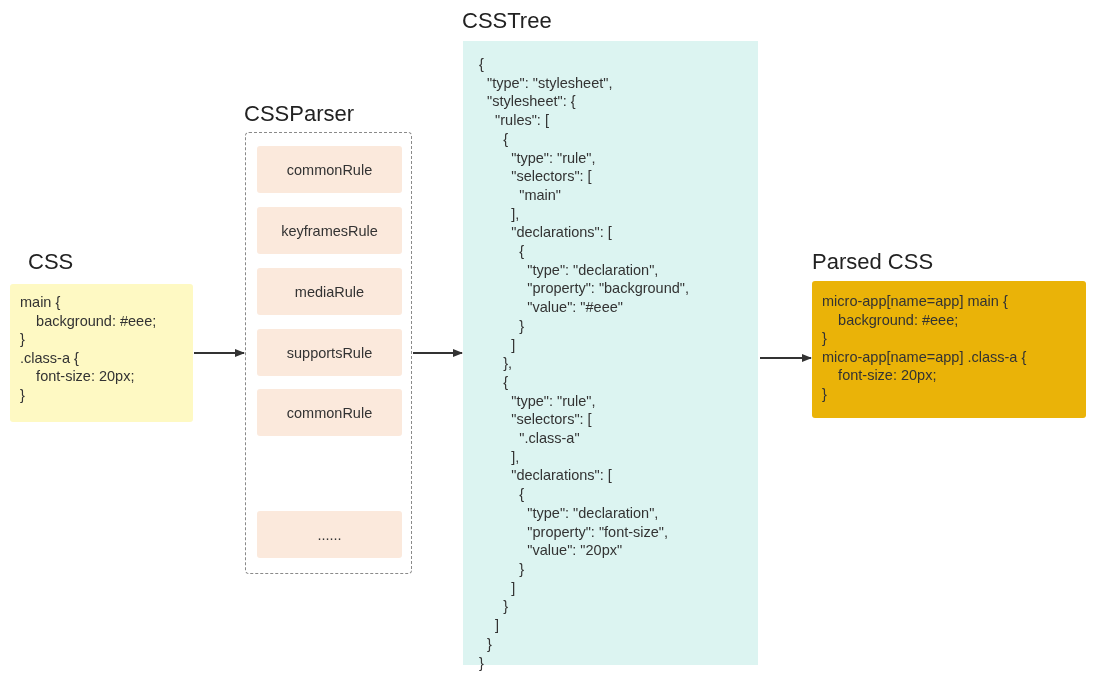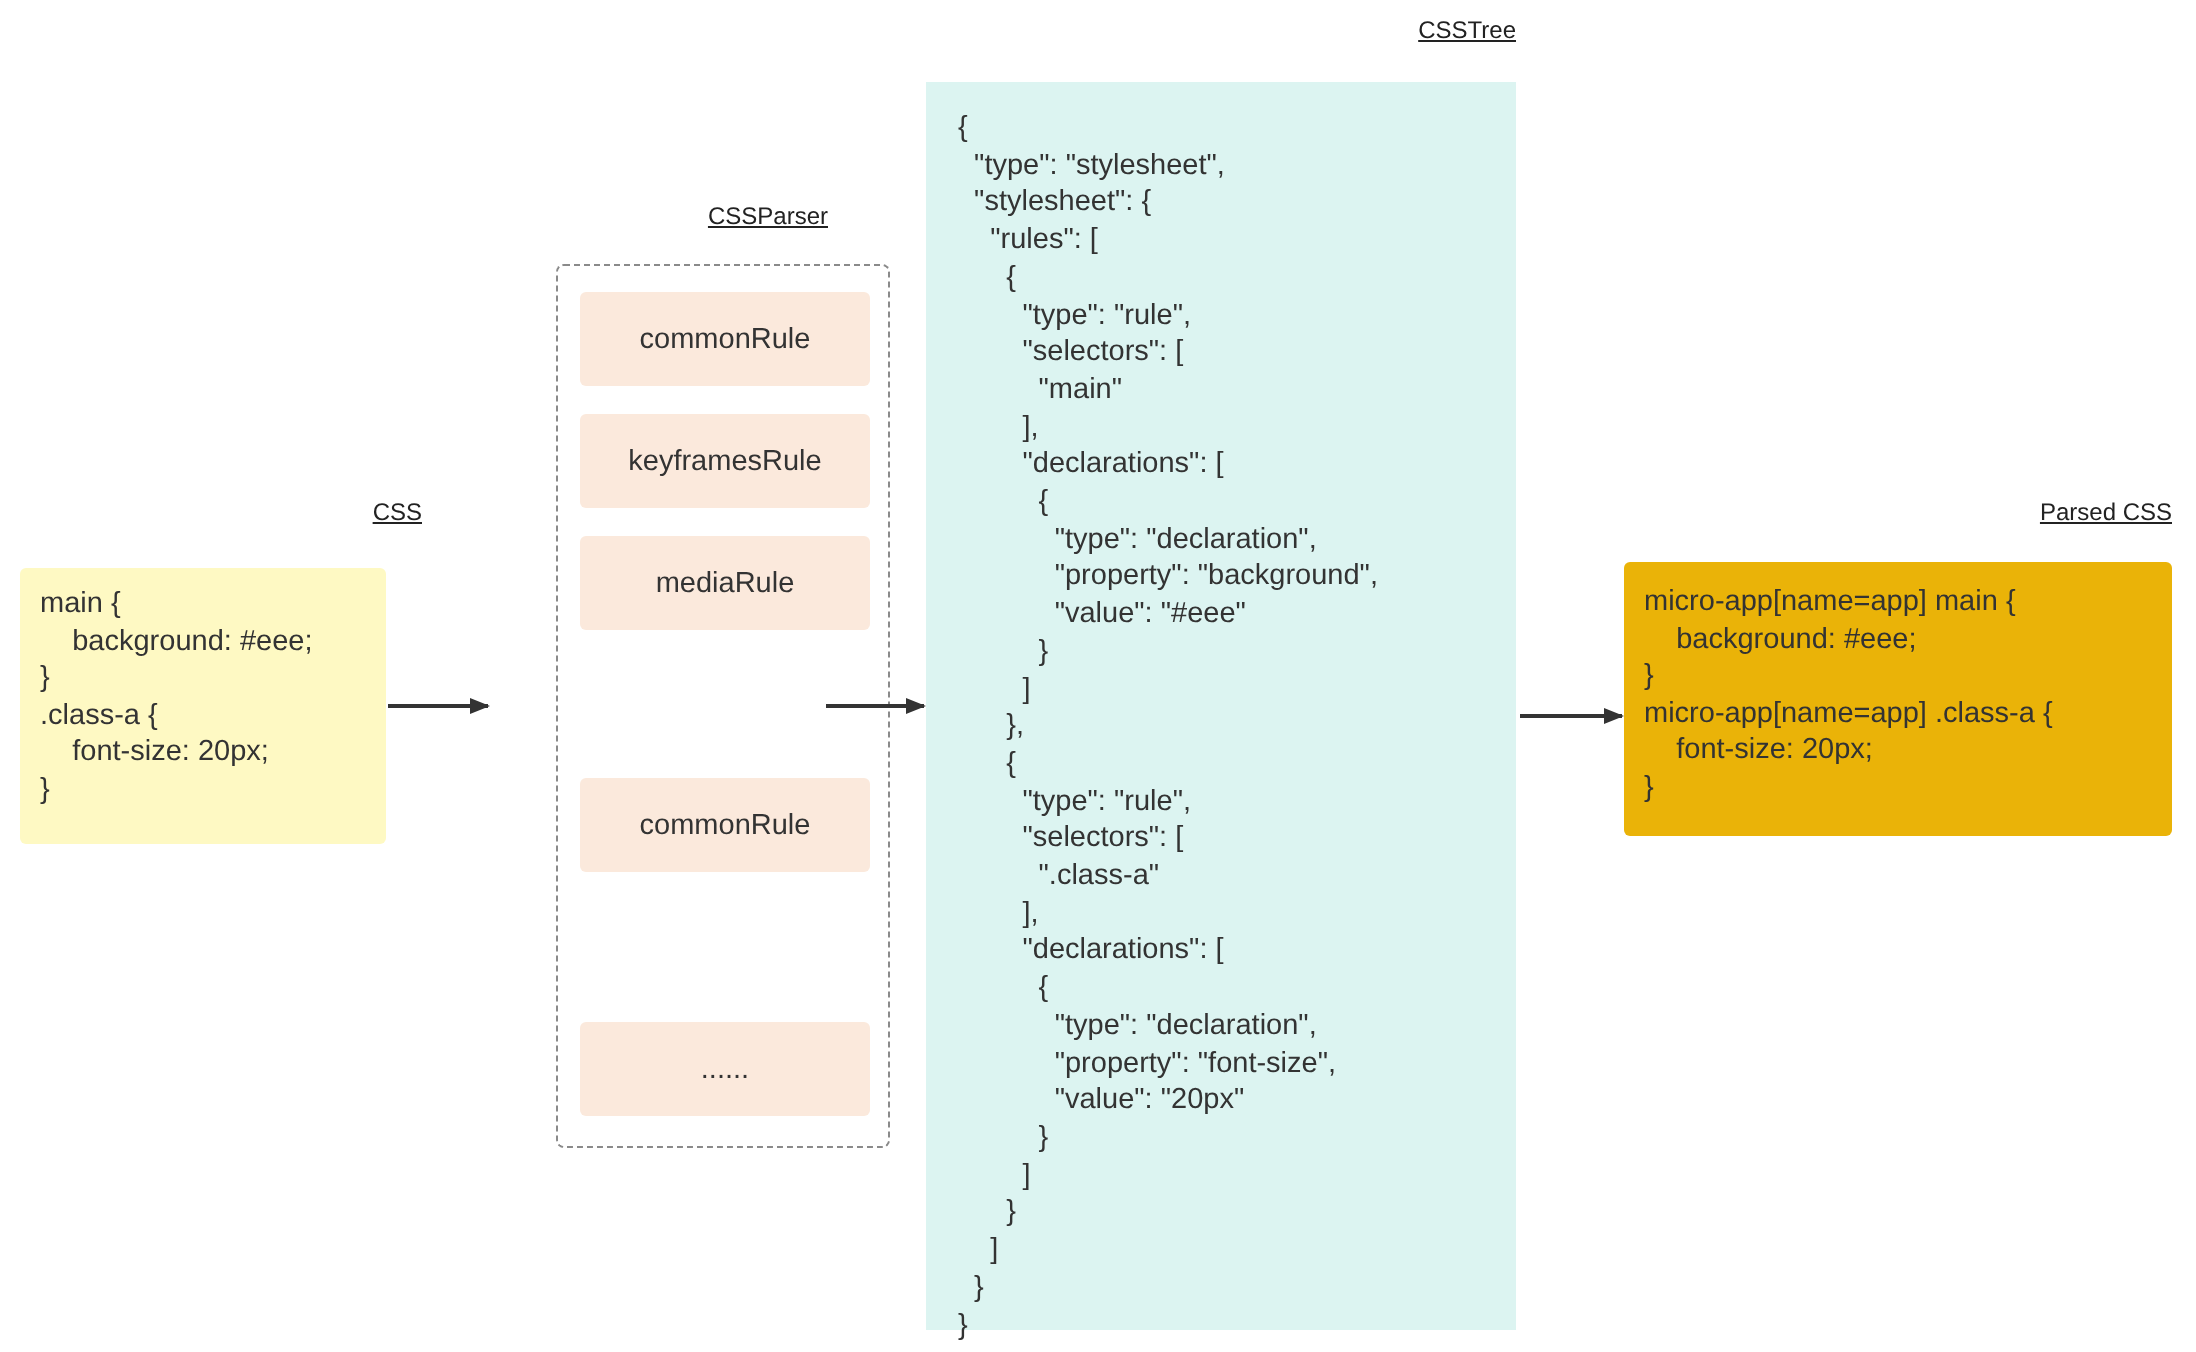--- a/index.html
+++ b/index.html
@@ -1,28 +1,28 @@
 <!DOCTYPE html>
 <html><head>
 <meta charset="utf-8">
 <style>
   html, body { margin:0; padding:0; }
   body {
     width:1098px; height:676px; background:#ffffff; position:relative; overflow:hidden;
     font-family:"Liberation Sans", sans-serif; color:#333333;
   }
-  .title { position:absolute; font-size:12px; color:#222; text-align:right;text-decoration:underline; }
+  .title { position:absolute; font-size:22px; color:#222; text-align:left; }
   .code { white-space:pre; font-size:14.5px; line-height:18.5px; color:#333; font-family:"Liberation Sans", sans-serif; }
 
   #t-css { left:28px; width:183px; top:249px; }
   #css-box { position:absolute; left:10px; top:284px; width:183px; height:138px; background:#fef9c3; border-radius:3px; }
   #css-box .code { position:absolute; left:10px; top:9px; }
 
   #t-parser { left:244px; width:170px; top:101px; }
-  #parser-box { position:absolute; left:245px; top:132px; width:167px; height:442px; border:1px dashed #8a8a8a; border-radius:4px; box-sizing:border-box;margin-left:33px; }
+  #parser-box { position:absolute; left:245px; top:132px; width:167px; height:442px; border:1px dashed #8a8a8a; border-radius:4px; box-sizing:border-box; }
   .rule { position:absolute; left:11px; width:145px; height:47px; background:#fbe9dc; border-radius:3px;
           display:flex; align-items:center; justify-content:center; font-size:14.5px; color:#333; }
 
   #t-tree { left:462px; width:296px; top:8px; }
   #tree-box { position:absolute; left:463px; top:41px; width:295px; height:624px; background:#dcf4f1; }
   #tree-box .code { position:absolute; left:16px; top:14px; font-size:14.5px; line-height:18.7px; }
 
   #t-parsed { left:812px; width:274px; top:249px; }
   #parsed-box { position:absolute; left:812px; top:281px; width:274px; height:137px; background:#eab308; border-radius:3px; }
   #parsed-box .code { position:absolute; left:10px; top:11px; }
@@ -40,20 +40,21 @@
 .class-a {
     font-size: 20px;
 }</div>
 </div>
 
 <div class="title" id="t-parser">CSSParser</div>
 <div id="parser-box">
   <div class="rule" style="top:13px">commonRule</div>
   <div class="rule" style="top:74px">keyframesRule</div>
   <div class="rule" style="top:135px">mediaRule</div>
+  <div class="rule" style="top:196px">supportsRule</div>
   <div class="rule" style="top:256px">commonRule</div>
   <div class="rule" style="top:378px">......</div>
 </div>
 
 <div class="title" id="t-tree">CSSTree</div>
 <div id="tree-box">
   <div class="code">{
   "type": "stylesheet",
   "stylesheet": {
     "rules": [

